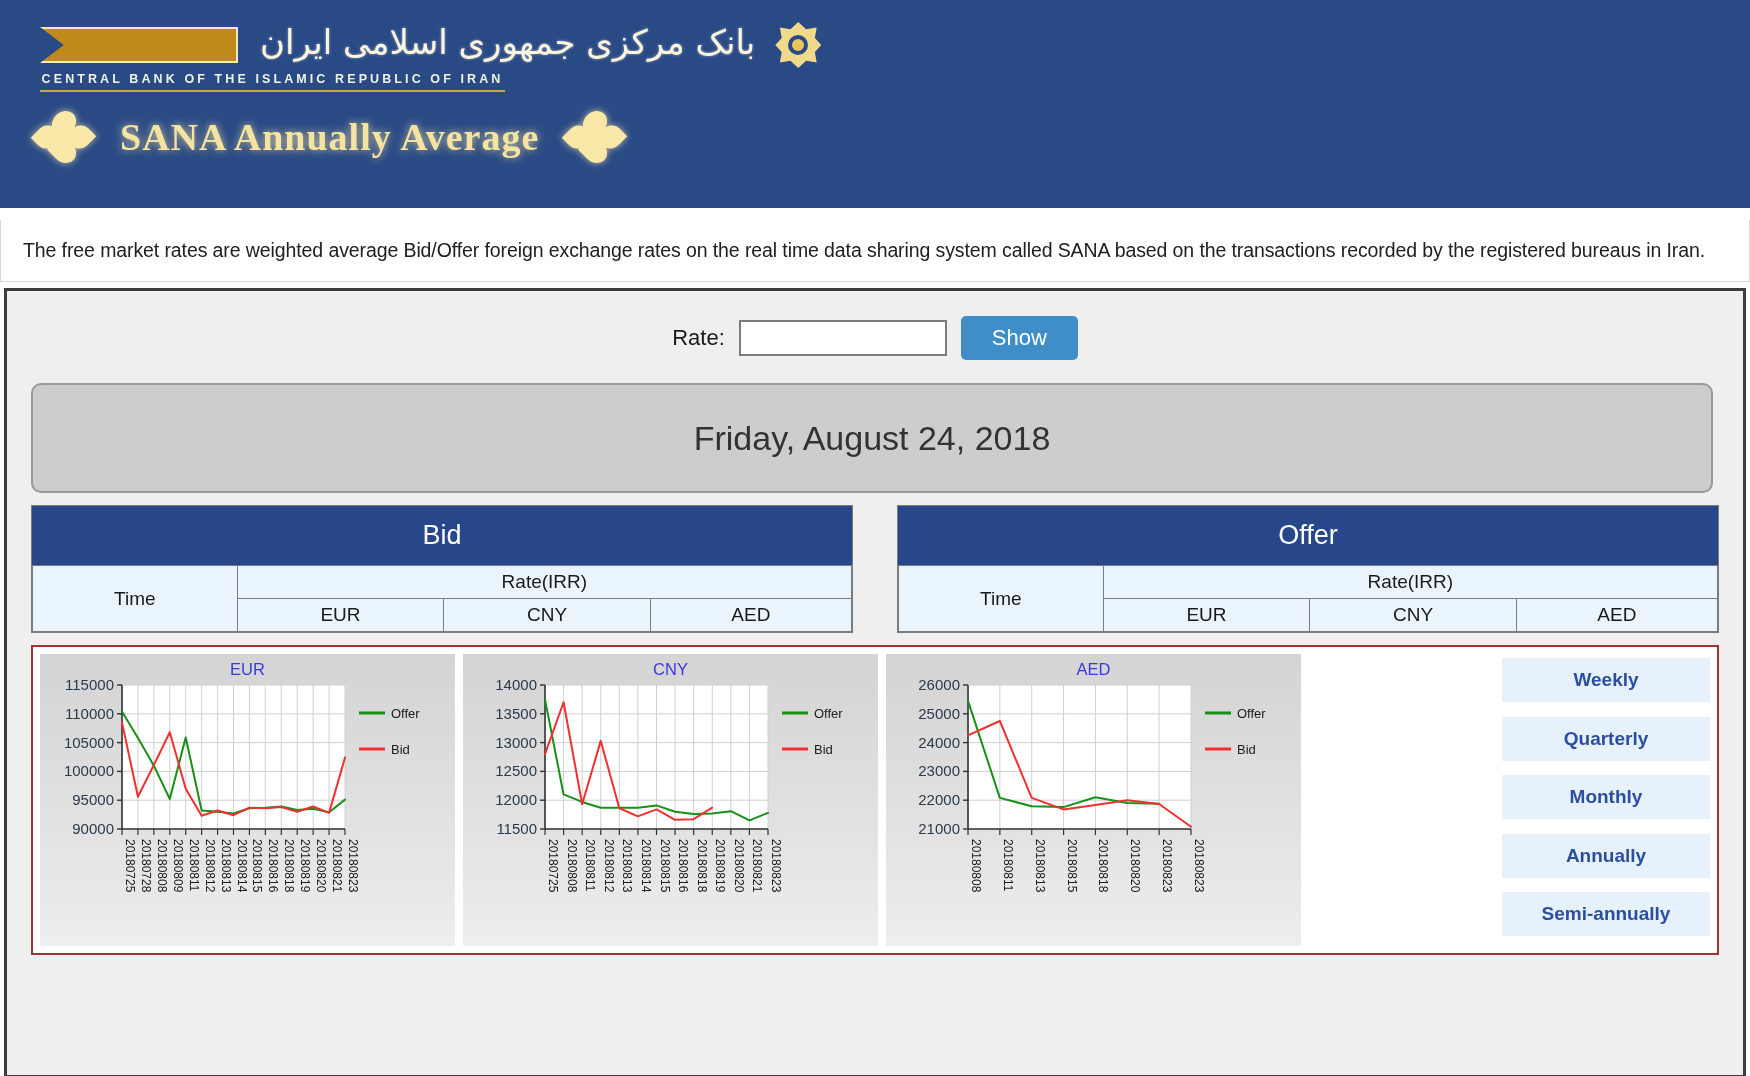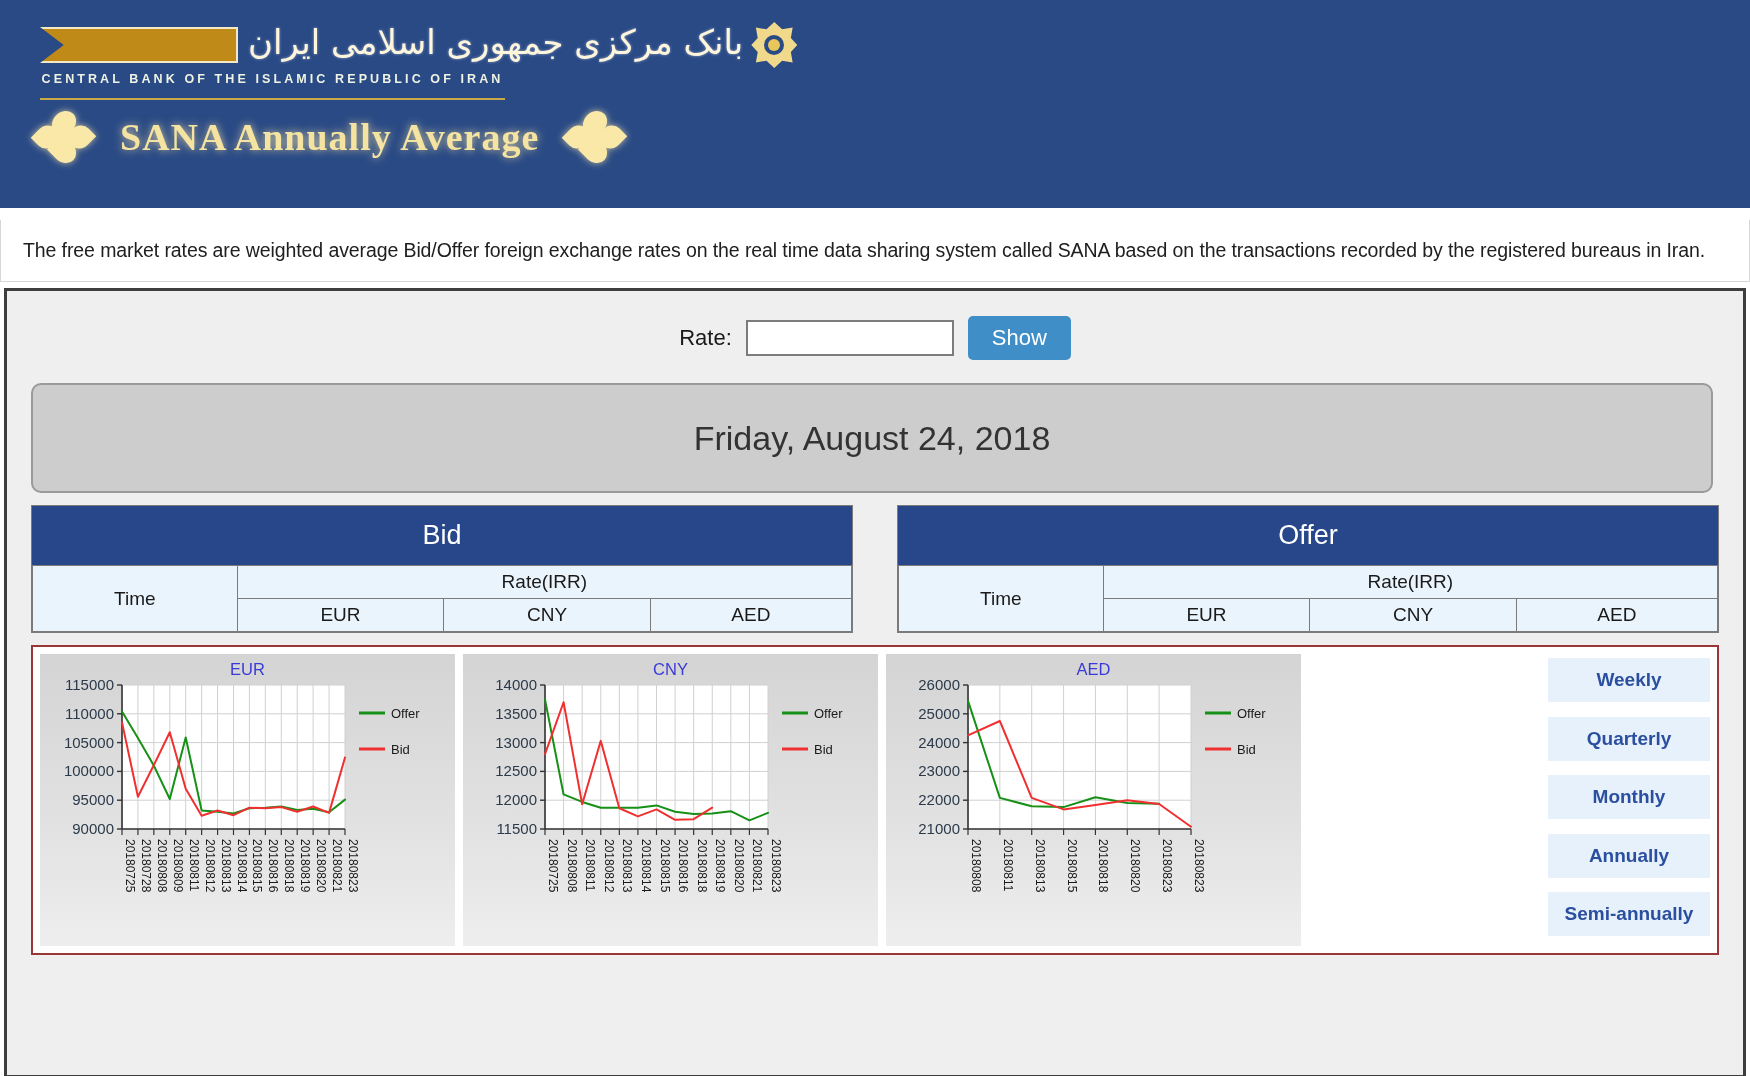--- a/index.html
+++ b/index.html
@@ -12,21 +12,21 @@
   }
 
   
   .header {
     width: 100%;
     height: 208px;
     background: #2a4a86;
     position: relative;
   }
   .logo-block { position: absolute; left: 40px; top: 22px; }
-  .logo-row { display: flex; align-items: center; gap: 0; }
+  .logo-row { display: flex; align-items: center; gap: 12px; }
   .logo-ribbon {
     width: 198px; height: 36px;
     background: #c08a18;
     border: 2px solid #f4e9c4;
     clip-path: polygon(0 0, 100% 0, 88% 50%, 100% 100%, 0 100%);
     transform: scaleX(-1);
   }
   .logo-persian {
     font-family: "DejaVu Sans", sans-serif;
     font-size: 34px;
@@ -54,21 +54,21 @@
     width: 12px; height: 12px; border-radius: 50%;
     background: #e8c65c;
   }
   .logo-caption {
     margin-top: 4px;
     font-size: 12.5px;
     font-weight: bold;
     color: #eef3e4;
     letter-spacing: 3.1px;
     border-bottom: 2px solid #c9a84a;
-    padding-bottom: 12px;
+    padding-bottom: 4px;
     width: 465px;
     text-align: center;
     white-space: nowrap;
   }
   .sana-row {
     position: absolute; left: 36px; top: 110px;
     display: flex; align-items: center; gap: 28px;
   }
   .fleur { width: 56px; height: 54px; position: relative; }
   .fleur span {
@@ -128,21 +128,21 @@
     font-size: 17px;
     padding: 0 6px;
     font-family: "Liberation Sans", sans-serif;
   }
   .show-btn {
     background: #3f8ec7;
     color: #fff;
     border: none;
     border-radius: 5px;
     font-size: 22px;
-    padding: 9px 24px;
+    padding: 9px 31px;
     cursor: pointer;
     font-family: "Liberation Sans", sans-serif;
   }
 
   
   .date-banner {
     margin: 14px 12px 0 6px;
     border: 2px solid #9a9a9a;
     border-radius: 10px;
     background: #cdcdcd;
@@ -195,21 +195,21 @@
   .chart-title {
     text-align: center;
     color: #3a3ad8;
     font-size: 16.5px;
     margin-top: 2px;
     font-family: "Liberation Sans", sans-serif;
   }
   .chart-svg { display: block; }
   .spacer { flex: 1; }
   .period-col {
-    width: 162px;
+    width: 208px;
     display: flex; flex-direction: column; justify-content: space-between;
     padding: 4px 0 10px 0;
   }
   .period-btn {
     background: #e6f1fb;
     color: #2b4fa0;
     font-weight: bold;
     font-size: 19px;
     text-align: center;
     padding: 11px 0;

